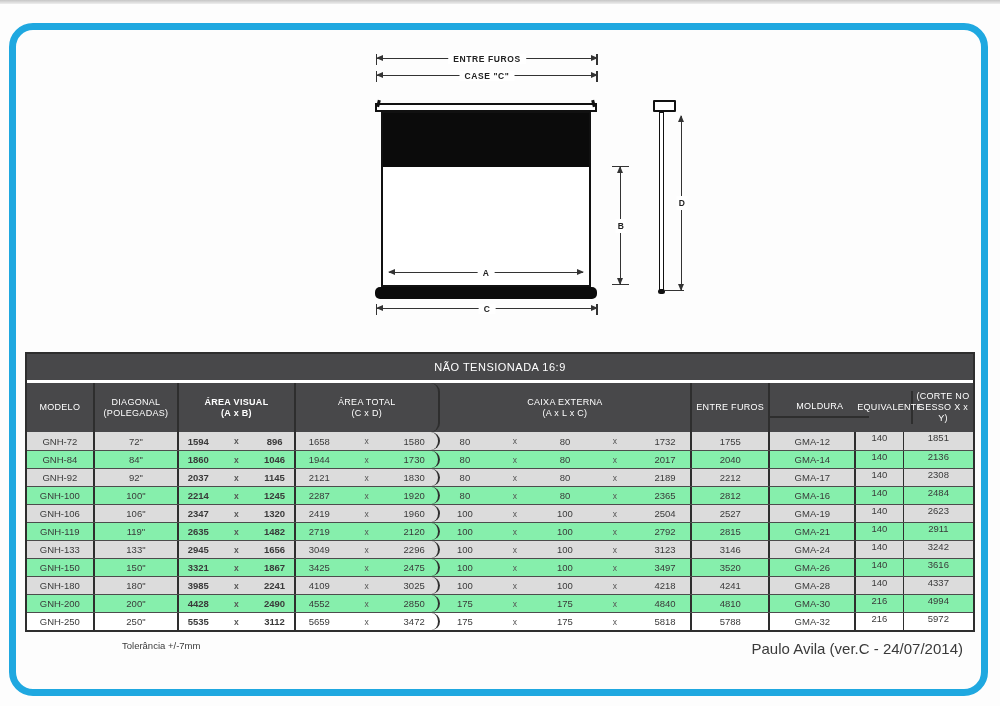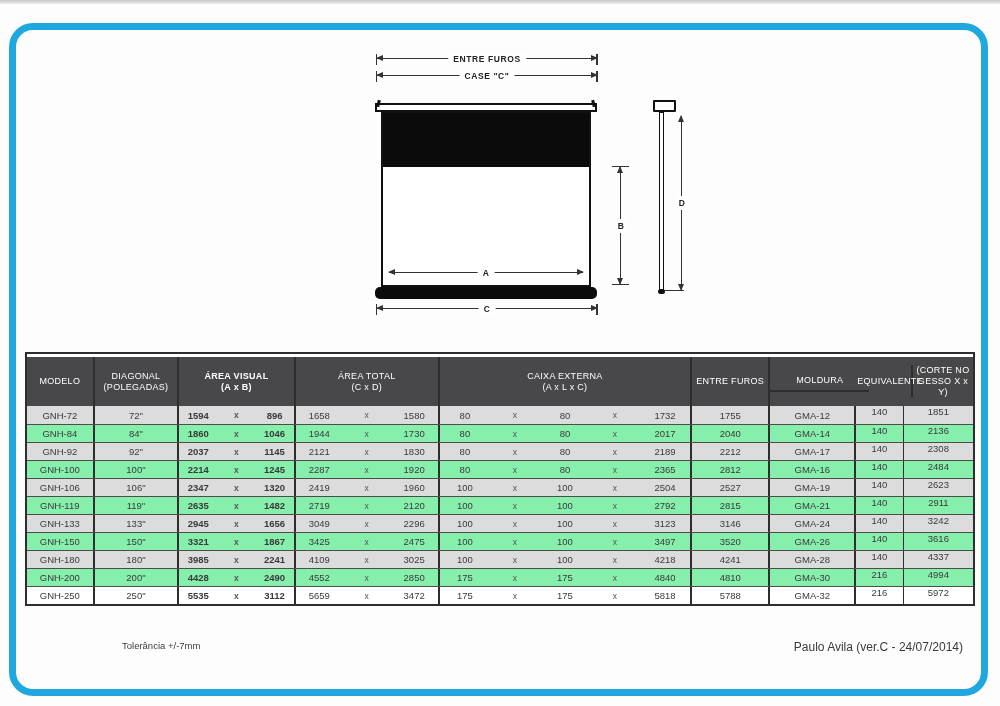--- a/index.html
+++ b/index.html
@@ -52,21 +52,21 @@
   .spec { position:absolute; left:25px; top:352px; width:950px; border:2px solid #2e2e2e;
     font-size:9.5px; color:#3a3a3a; }
   .title-band { height:26px; background:#48484a; color:#fff; display:flex;
     align-items:center; justify-content:center; font-size:11px; letter-spacing:.5px; }
   .head-gap { height:3px; background:#fff; }
   .thead { display:flex; height:49px; background:#48484a; color:#fff; font-size:9px; }
   .th { display:flex; flex-direction:column; align-items:center; justify-content:center;
     text-align:center; border-right:2px solid #2e2e2e; line-height:11px; letter-spacing:.3px; }
   .th:last-child { border-right:none; }
   .c-modelo { width:7.15%; } .c-diagonal { width:8.95%; } .c-av { width:12.3%;font-weight:bold; }
-  .c-at { width:15.25%; } .c-ce { width:26.65%; } .c-ef { width:8.3%; }
+  .c-at { width:15.25%;border-radius:9px; } .c-ce { width:26.65%; } .c-ef { width:8.3%; }
   .c-eq { width:9.05%; } .c-corte { width:12.35%; }
   .c-moldura { width:21.4%; flex-direction:row; padding:0; }
   .moldura-title { width:100%; height:21px; display:flex; align-items:center; justify-content:center;
     border-bottom:2px solid #2e2e2e; }
   .moldura-sub { width:100%; flex:1; display:flex; }
   .m-eq { width:42.3%; display:flex; align-items:center; justify-content:center;
     border-right:2px solid #2e2e2e; }
   .m-corte { width:57.7%; display:flex; align-items:center; justify-content:center; }
 
   .tbody { background:#86efac; }
@@ -80,21 +80,21 @@
   .group > span { display:block; text-align:center; }
   .g3 > span { width:33.33%; }
   .g5 > span { width:20%; }
   .corte-x { width:40%; height:100%; display:flex; align-items:center; justify-content:center; }
   .corte-y { width:60%; height:100%; display:flex; align-items:center; justify-content:center;
     border-left:1px solid #2e2e2e; }
   .sep { font-size:8.5px; color:#555; }
 
   
   .foot-left { position:absolute; left:122px; top:640px; font-size:9.5px; color:#3a3a3a; }
-  .foot-right { position:absolute; right:37px; top:640px; font-size:12px; color:#3a3a3a; text-align:right; }
+  .foot-right { position:absolute; right:37px; top:640px; font-size:15px; color:#3a3a3a; text-align:right; }
 </style>
 </head>
 <body>
 
 <div id="page">
 
   <div class="top-strip"></div>
   <div class="frame"></div>
 
   <div>
@@ -154,20 +154,23 @@
     <div class="vdim" style="left:681px; top:116px; height:174px;">
       <i class="vah t"></i>
         <i class="vah b"></i>
       <span class="dimlabel">D</span>
     </div>
 
   </div>
 
   <div class="spec">
 
+    <div class="title-band">
+      <span>NÃO TENSIONADA 16:9</span>
+    </div>
     <div class="head-gap"></div>
 
     <div class="thead">
       <div class="th c-modelo">
         <span>MODELO</span>
       </div>
       <div class="th c-diagonal">
         <span>DIAGONAL</span>
         <span>(POLEGADAS)</span>
       </div>

